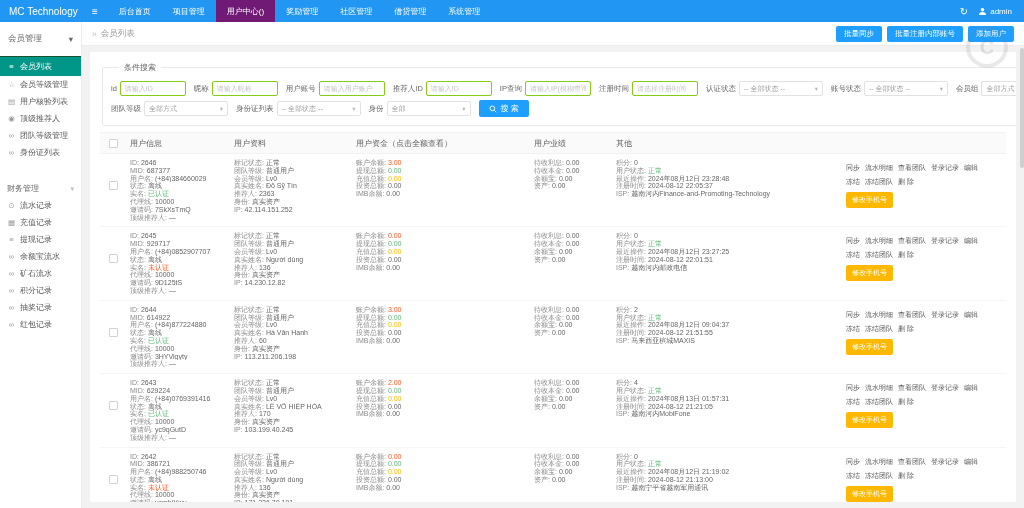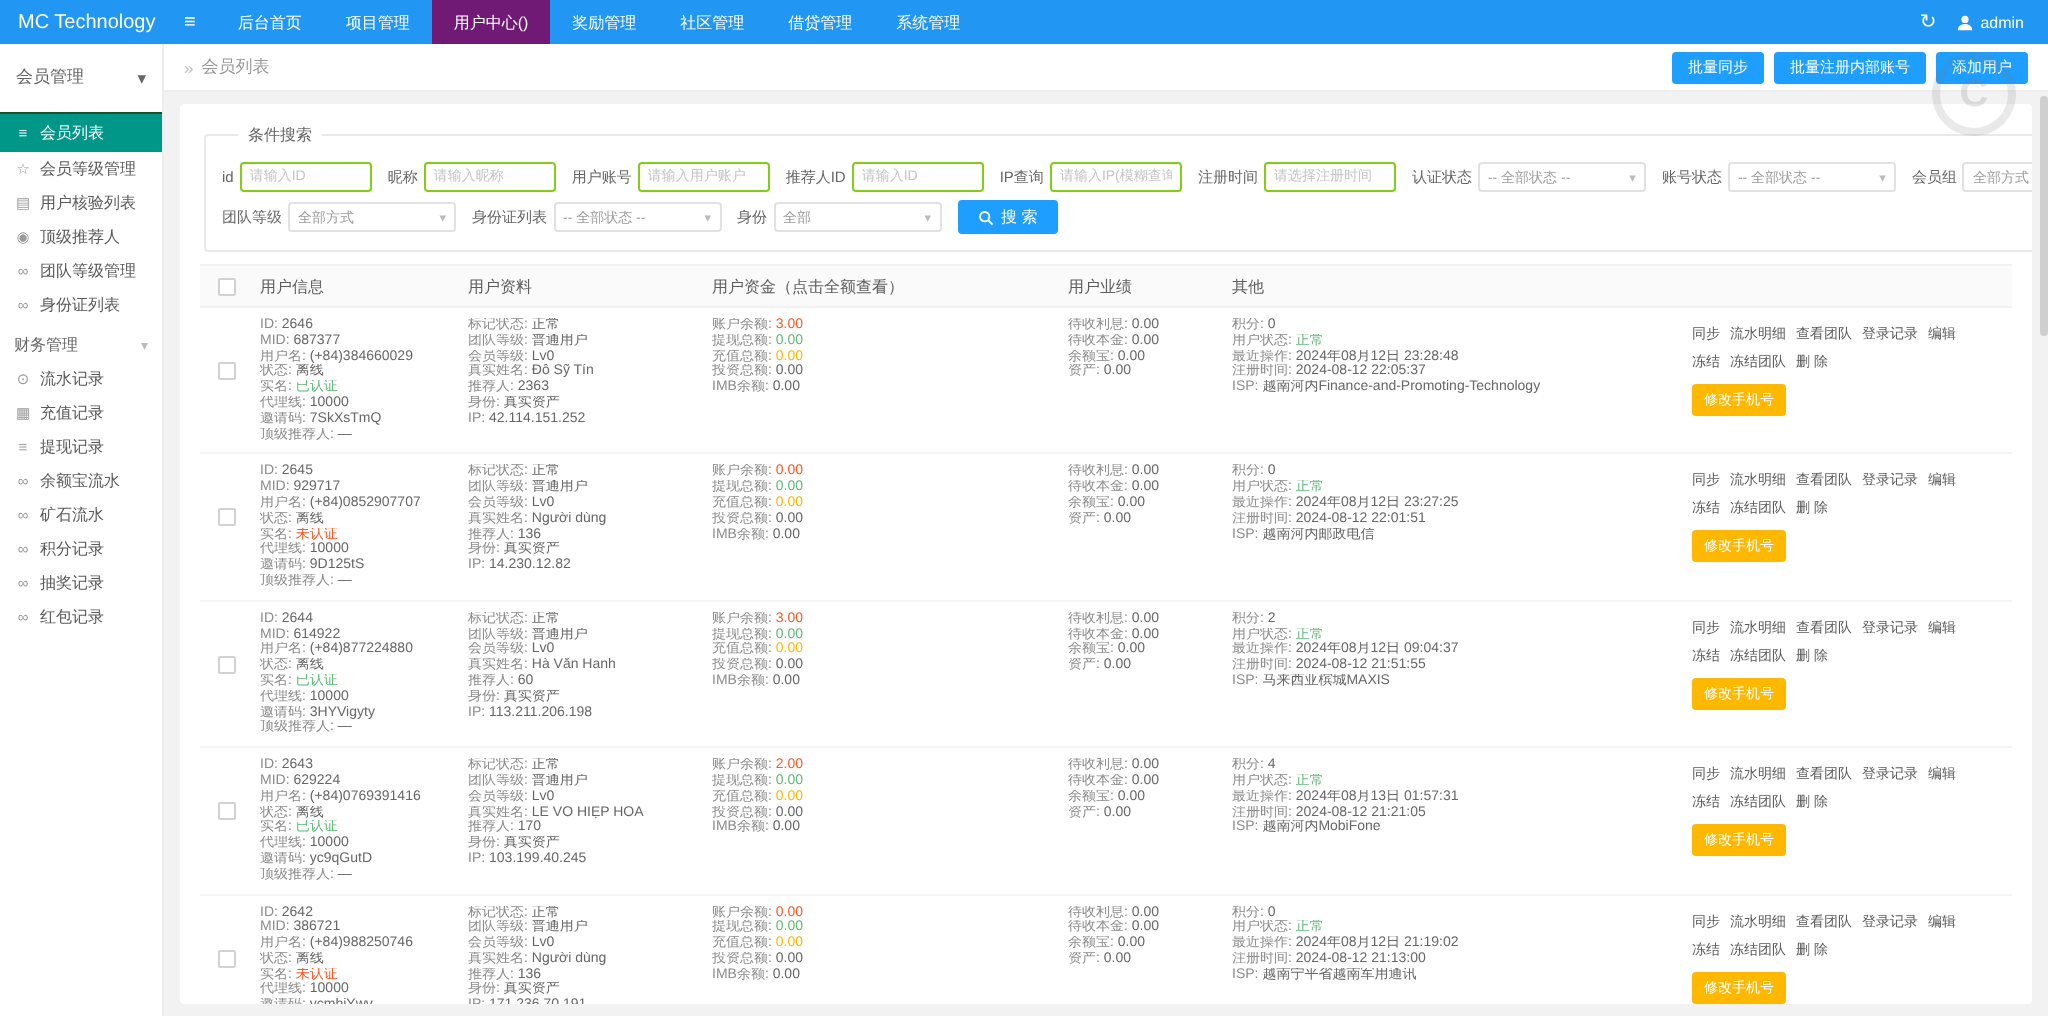--- a/index.html
+++ b/index.html
@@ -16,21 +16,21 @@
   .refresh-icon{font-size:10px;cursor:pointer}
   .user{display:flex;align-items:flex-start;gap:3px;font-size:8px;cursor:pointer}
   
   .layout{display:flex;height:486px}
   .sidebar{width:82px;background:#fff;border-right:1px solid #ededed;flex-shrink:0;overflow:hidden}
   .side-select{height:35px;display:flex;align-items:center;justify-content:space-between;padding:0 8px;border-bottom:1px solid #14532d;font-size:8.5px;color:#666;cursor:pointer}
   .side-item{height:17px;display:flex;align-items:center;gap:4px;padding:0 7px;color:#595959;font-size:8px;white-space:nowrap;cursor:pointer}
   .side-item .icn{font-size:7.5px;color:#9a9a9a;width:9px;text-align:center}
   .side-item.active{background:#009688;color:#fff;height:19px}
   .side-item.active .icn{color:#fff}
-  .side-item.section{color:#666;margin-top:3px}
+  .side-item.section{color:#666;margin-top:19px}
   .side-item .car{margin-left:auto;color:#bbb;font-size:7px}
   .main{flex:1;display:flex;flex-direction:column;min-width:0}
   .crumb-bar{height:24px;background:#fff;display:flex;align-items:center;padding:0 10px;border-bottom:1px solid #ededed}
   .crumb{color:#999;font-size:8.5px;display:flex;align-items:center;gap:4px}
   .crumb .sep{color:#c0c0c0}
   .toolbar{margin-left:auto;display:flex;gap:5px}
   .btn-blue{background:#1e9fff;color:#fff;border:none;font-size:7.5px;padding:3px 8px;border-radius:2px;cursor:pointer;font-family:inherit}
   .content{flex:1;padding:6px 8px;overflow:hidden}
   .card{background:#fff;border-radius:2px;height:100%;padding:4px 10px;overflow:hidden;position:relative}
   

